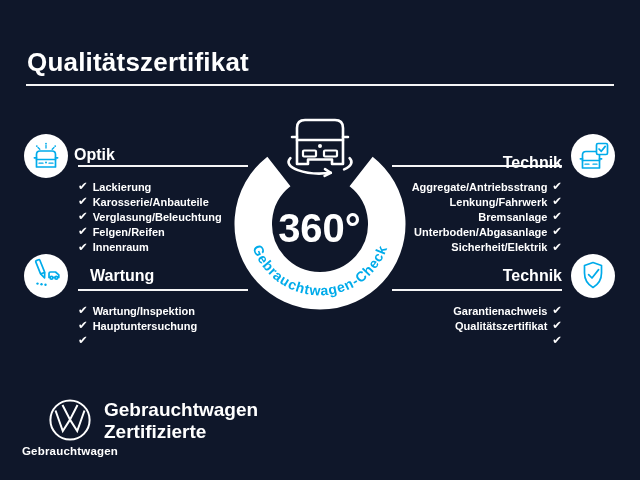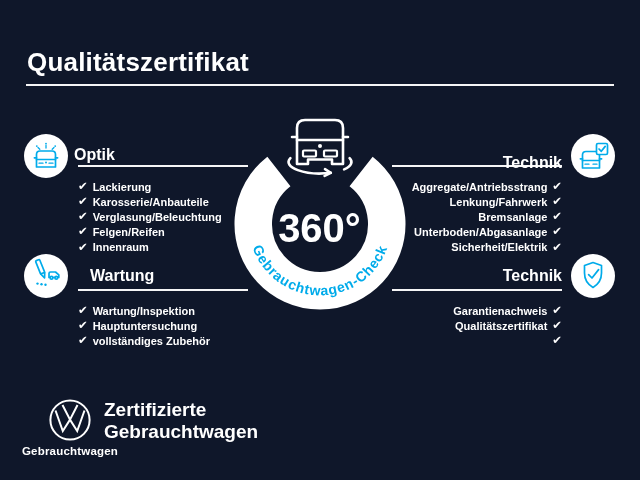--- a/index.html
+++ b/index.html
@@ -155,21 +155,20 @@
     <li>
         <span class="check">✔</span>
         <span>Wartung/Inspektion</span>
       </li>
     <li>
         <span class="check">✔</span>
         <span>Hauptuntersuchung</span>
       </li>
     <li>
         <span class="check">✔</span>
-        <span>vollständiges Zubehör</span>
       </li>
   </ul>
 
   <svg class="abs icon-circle" id="garantie-icon" viewBox="0 0 44 44">
     <circle cx="22" cy="22" r="22" fill="#ffffff"></circle>
     <path class="g-stroke" d="M 22,8.5 L 30.5,11.5 L 30.5,19 Q 30.5,28.5 22,33.5 Q 13.5,28.5 13.5,19 L 13.5,11.5 Z"></path>
     <path class="g-stroke" stroke-width="2.6" d="M 17.6,20.6 L 21,24 L 27.6,15.6"></path>
   </svg>
   <div class="abs sec-title right-align" id="garantie-title">Technik</div>
   <div class="abs sec-rule" id="garantie-rule"></div>
@@ -211,17 +210,17 @@
     </g>
   </svg>
 
   <svg class="abs" id="vw-logo" width="42" height="42" viewBox="0 0 42 42">
     <circle cx="21" cy="21" r="19.6" fill="none" stroke="#ffffff" stroke-width="2"></circle>
     <path d="M 13.5,6 L 21,20.6 L 28.5,6" fill="none" stroke="#ffffff" stroke-width="2" stroke-linejoin="miter"></path>
     <path d="M 6.5,11.5 L 13.8,32 L 21,20.6 L 28.2,32 L 35.5,11.5" fill="none" stroke="#ffffff" stroke-width="2" stroke-linejoin="miter"></path>
   </svg>
   <div class="abs brand-label">Gebrauchtwagen</div>
   <div class="abs tagline">
+    <div>Gebrauchtwagen</div>
     <div>Zertifizierte</div>
-    <div>Gebrauchtwagen</div>
   </div>
 
 </div>
 
 </body></html>

